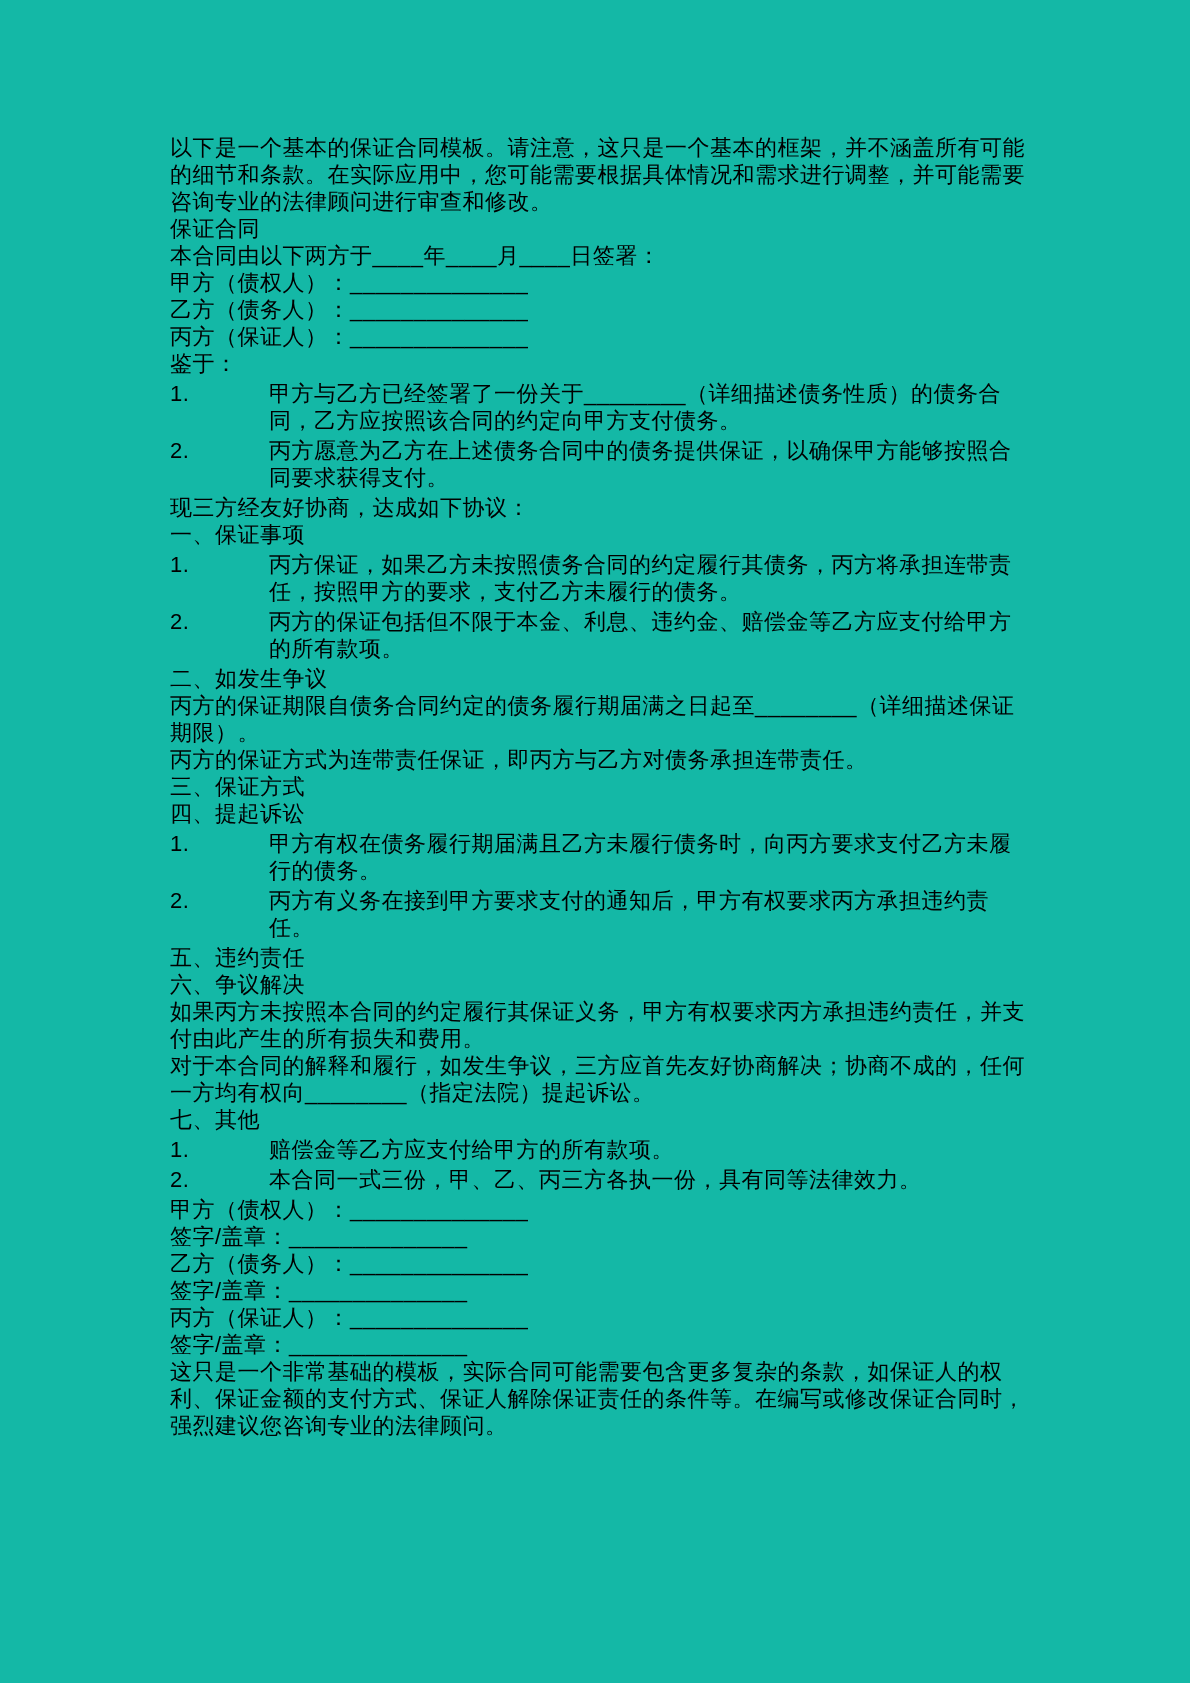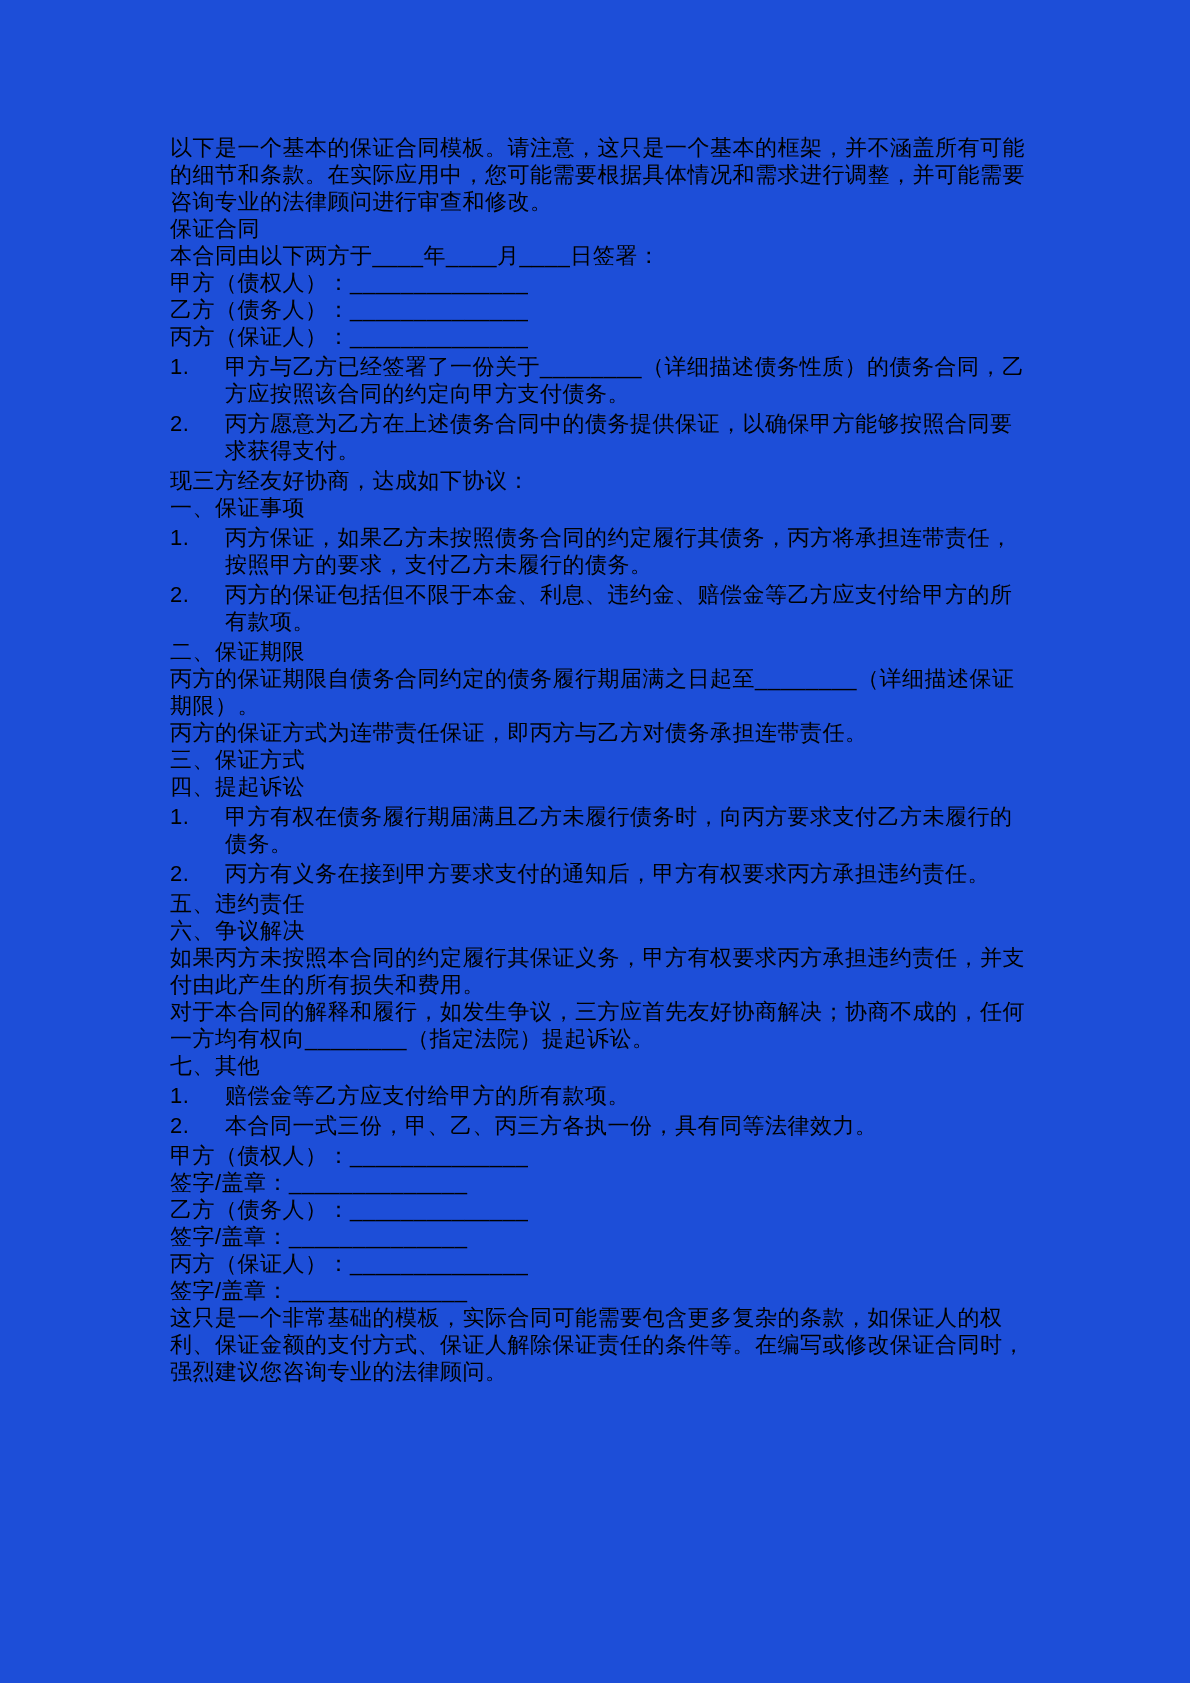--- a/index.html
+++ b/index.html
@@ -10,21 +10,21 @@
   body {
     width: 1190px;
     height: 1683px;
     overflow: hidden;
   }
   .page {
     box-sizing: border-box;
     width: 1190px;
     height: 1683px;
     padding: 134px 158px 0 170px;
-    background: #1d4ed8;
+    background: #14b8a6;
     color: #000000;
     font-family: "Liberation Sans", "DejaVu Sans", sans-serif;
     font-size: 22px;
     line-height: 27px;
     font-weight: 500;
     letter-spacing: 0.5px;
   }
   .line {
     margin: 0;
     white-space: normal;
@@ -33,33 +33,35 @@
   .li {
     display: flex;
     margin: 3px 0;
   }
   .li .num {
     flex: 0 0 55px;
   }
   .li .li-text {
     flex: 1 1 auto;
     word-break: break-all;
+    margin-left: 44px;
   }
 </style>
 </head>
 <body>
 
 <div class="page">
 
   <p class="line">以下是一个基本的保证合同模板。请注意，这只是一个基本的框架，并不涵盖所有可能的细节和条款。在实际应用中，您可能需要根据具体情况和需求进行调整，并可能需要咨询专业的法律顾问进行审查和修改。</p>
   <p class="line">保证合同</p>
   <p class="line">本合同由以下两方于____年____月____日签署：</p>
   <p class="line">甲方（债权人）：______________</p>
   <p class="line">乙方（债务人）：______________</p>
   <p class="line">丙方（保证人）：______________</p>
+  <p class="line">鉴于：</p>
 
   <div class="li">
     <span class="num">1.</span>
     <span class="li-text">甲方与乙方已经签署了一份关于________（详细描述债务性质）的债务合同，乙方应按照该合同的约定向甲方支付债务。</span>
   </div>
   <div class="li">
     <span class="num">2.</span>
     <span class="li-text">丙方愿意为乙方在上述债务合同中的债务提供保证，以确保甲方能够按照合同要求获得支付。</span>
   </div>
 
@@ -68,21 +70,21 @@
 
   <div class="li">
     <span class="num">1.</span>
     <span class="li-text">丙方保证，如果乙方未按照债务合同的约定履行其债务，丙方将承担连带责任，按照甲方的要求，支付乙方未履行的债务。</span>
   </div>
   <div class="li">
     <span class="num">2.</span>
     <span class="li-text">丙方的保证包括但不限于本金、利息、违约金、赔偿金等乙方应支付给甲方的所有款项。</span>
   </div>
 
-  <p class="line">二、保证期限</p>
+  <p class="line">二、如发生争议</p>
   <p class="line">丙方的保证期限自债务合同约定的债务履行期届满之日起至________（详细描述保证期限）。</p>
   <p class="line">丙方的保证方式为连带责任保证，即丙方与乙方对债务承担连带责任。</p>
   <p class="line">三、保证方式</p>
   <p class="line">四、提起诉讼</p>
 
   <div class="li">
     <span class="num">1.</span>
     <span class="li-text">甲方有权在债务履行期届满且乙方未履行债务时，向丙方要求支付乙方未履行的债务。</span>
   </div>
   <div class="li">

